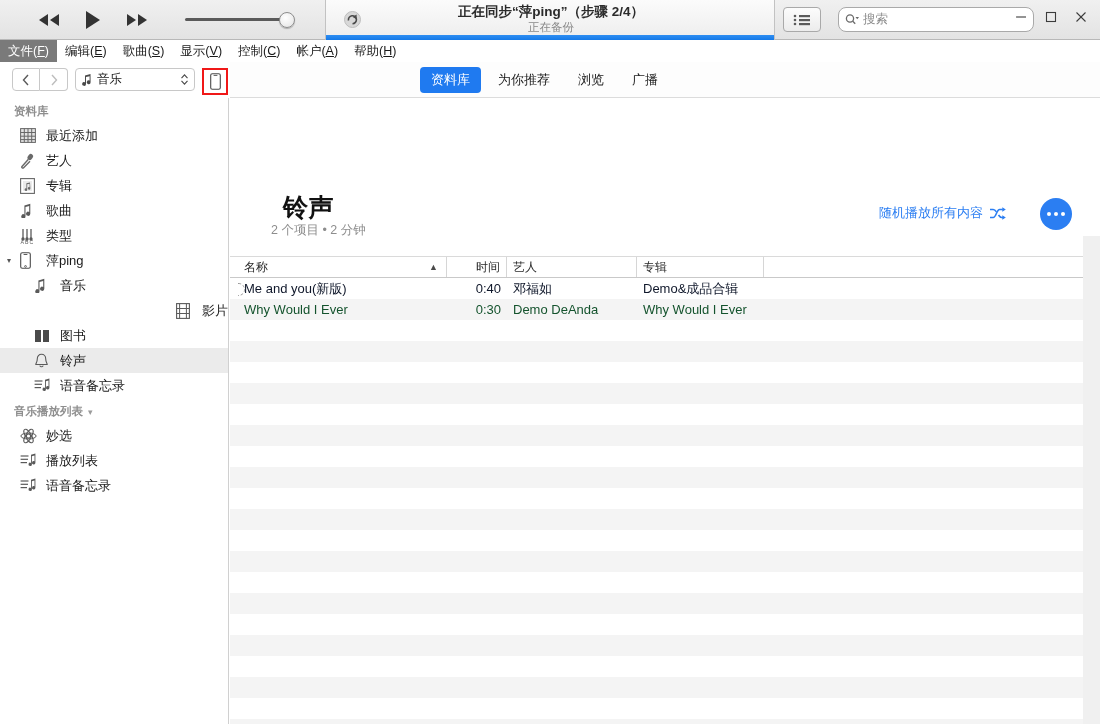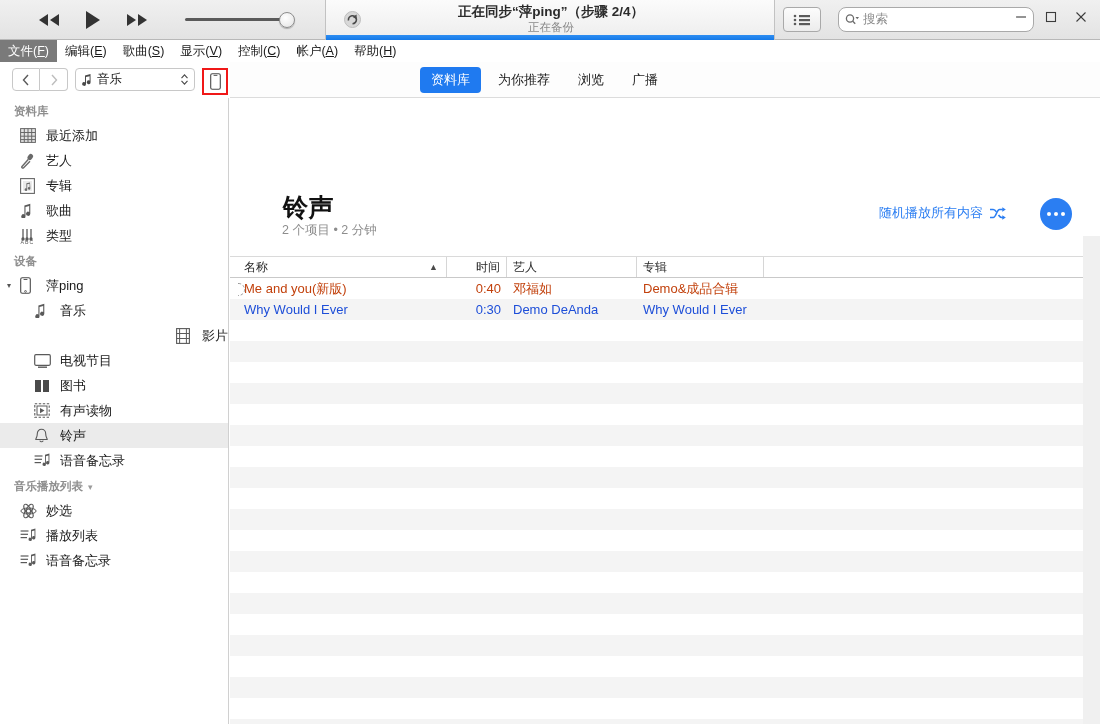--- a/index.html
+++ b/index.html
@@ -109,21 +109,21 @@
   .tabbar {
     position: absolute; left: 0; top: 0; width: 870px; height: 36px;
     background: #fdfdfd; border-bottom: 1px solid #dcdcdc;
     display: flex; align-items: center; justify-content: flex-start; padding-left: 190px; gap: 6px;
   }
   .tab { font-size: 13px; color: #1a1a1a; padding: 4px 11px; border-radius: 4px; cursor: pointer; white-space: nowrap; }
   .tab.active { background: #1f7af0; color: #fff; font-weight: normal; }
 
   .headerarea { position: absolute; left: 0; top: 36px; width: 870px; height: 138px; }
   .hdr-title { position: absolute; left: 53px; top: 93px; font-size: 25px; font-weight: bold; color: #111; letter-spacing: .5px; }
-  .hdr-sub { position: absolute; left: 52px; top: 124px; font-size: 12.5px; color: #8d8d8d; }
+  .hdr-sub { position: absolute; left: 41px; top: 124px; font-size: 12.5px; color: #8d8d8d; }
   .shuffle-link {
     position: absolute; right: 94px; top: 106px; display: flex; align-items: center; gap: 6px;
     font-size: 13px; color: #2b7ef2; cursor: pointer; white-space: nowrap;
   }
   .more-btn {
     position: absolute; right: 28px; top: 100px; width: 32px; height: 32px; border-radius: 50%;
     background: #2b7ef2; display: flex; align-items: center; justify-content: center; cursor: pointer;
   }
   .more-btn span { width: 4px; height: 4px; border-radius: 50%; background: #fff; margin: 0 1.5px; }
 
@@ -142,22 +142,22 @@
   .th.c-name { width: 209px; }
   .th.c-time { width: 60px; justify-content: flex-end; }
   .th.c-artist { width: 130px; }
   .th.c-album { width: 127px; }
   .th.c-blank { width: 318px; border-right: none; }
   .sortcaret { position: absolute; right: 8px; font-size: 9px; color: #4a4a4a; }
 
   .trow { height: 21px; display: flex; align-items: center; padding-left: 8px; font-size: 13px; cursor: default; }
   .trow.odd { background: #ffffff; }
   .trow.even { background: #f4f4f4; }
-  .trow.dim .cell { color: #c2410c; }
-  .cell { display: flex; align-items: center; padding: 0 6px; overflow: hidden; white-space: nowrap; color: #1d4ed8; }
+  .trow.dim .cell { color: #0f172a; }
+  .cell { display: flex; align-items: center; padding: 0 6px; overflow: hidden; white-space: nowrap; color: #14532d; }
   .cell.c-name { width: 209px; position: relative; }
   .cell.c-time { width: 60px; justify-content: flex-end; }
   .cell.c-artist { width: 130px; }
   .cell.c-album { width: 127px; }
   .statusdot {
     position: absolute; left: -6px; top: 3px; width: 13px; height: 13px; border-radius: 50%;
     border: 1.6px dashed #9a9a9a;
   }
   .scrollgutter { position: absolute; right: 0; top: 0; width: 17px; height: 488px; background: #f0f0f0; }
 </style>
@@ -344,23 +344,20 @@
             <circle cx="3" cy="11" r="1.7" fill="#5a5a5a"></circle>
             <circle cx="7" cy="11" r="1.7" fill="#5a5a5a"></circle>
             <circle cx="11" cy="11" r="1.7" fill="#5a5a5a"></circle>
             <text x="0.5" y="15.6" font-size="5.2" fill="#5a5a5a" font-family="Liberation Sans, sans-serif">A</text>
             <text x="5" y="15.6" font-size="5.2" fill="#5a5a5a" font-family="Liberation Sans, sans-serif">B</text>
             <text x="9.5" y="15.6" font-size="5.2" fill="#5a5a5a" font-family="Liberation Sans, sans-serif">C</text>
           </svg>
         </span>
         <span class="txt">类型</span>
       </div>
-      <div class="sb-section">
-        <span>设备</span>
-      </div>
       <div class="sb-item" style="position: relative;">
         <span class="sb-disc">▾</span>
         <span class="sb-ico">
           <svg width="11" height="17" viewBox="0 0 11 17">
             <rect x="0.7" y="0.7" width="9.6" height="15.6" rx="1.6" fill="none" stroke="#4a4a4a" stroke-width="1.1"></rect>
             <line x1="3.6" y1="2.5" x2="7.4" y2="2.5" stroke="#4a4a4a" stroke-width="0.9"></line>
             <circle cx="5.5" cy="14.4" r="0.9" fill="none" stroke="#4a4a4a" stroke-width="0.8"></circle>
           </svg>
         </span>
         <span class="txt">萍ping</span>
@@ -380,46 +377,27 @@
             <line x1="3.6" y1="0.6" x2="3.6" y2="15.4" stroke="#5a5a5a"></line>
             <line x1="10.4" y1="0.6" x2="10.4" y2="15.4" stroke="#5a5a5a"></line>
             <line x1="0.6" y1="5.5" x2="13.4" y2="5.5" stroke="#5a5a5a"></line>
             <line x1="0.6" y1="10.5" x2="13.4" y2="10.5" stroke="#5a5a5a"></line>
           </svg>
         </span>
         <span class="txt">影片</span>
       </div>
       <div class="sb-item indent" style="position: relative;">
         <span class="sb-ico">
-          <svg width="17" height="14" viewBox="0 0 17 14">
-            <rect x="0.7" y="0.7" width="15.6" height="10.6" rx="1.2" fill="none" stroke="#5a5a5a" stroke-width="1.2"></rect>
-            <line x1="4" y1="13.2" x2="13" y2="13.2" stroke="#5a5a5a" stroke-width="1.4"></line>
-          </svg>
-        </span>
-        <span class="txt">电视节目</span>
-      </div>
-      <div class="sb-item indent" style="position: relative;">
-        <span class="sb-ico">
           <svg width="16" height="14" viewBox="0 0 16 14">
             <path d="M1 1 h6 v12 h-6 z" fill="#4a4a4a"></path>
             <path d="M9 1 h6 v12 h-6 z" fill="#4a4a4a"></path>
             <line x1="8" y1="1.5" x2="8" y2="13" stroke="#fff" stroke-width="0.8"></line>
           </svg>
         </span>
         <span class="txt">图书</span>
-      </div>
-      <div class="sb-item indent" style="position: relative;">
-        <span class="sb-ico">
-          <svg width="16" height="15" viewBox="0 0 16 15">
-            <rect x="0.8" y="0.8" width="14.4" height="13.4" fill="none" stroke="#5a5a5a" stroke-width="1.1" stroke-dasharray="2.4 1.6"></rect>
-            <rect x="3" y="3" width="10" height="9" fill="none" stroke="#5a5a5a" stroke-width="1"></rect>
-            <polygon points="6,5 10.5,7.6 6,10.2" fill="#5a5a5a"></polygon>
-          </svg>
-        </span>
-        <span class="txt">有声读物</span>
       </div>
       <div class="sb-item indent selected" style="position: relative;">
         <span class="sb-ico">
           <svg width="15" height="16" viewBox="0 0 15 16">
             <path d="M7.5 1.3 c-2.6 0 -4.2 1.9 -4.2 4.4 c0 3.4 -1.5 4.6 -1.5 5.8 h11.4 c0 -1.2 -1.5 -2.4 -1.5 -5.8 c0 -2.5 -1.6 -4.4 -4.2 -4.4 z" fill="none" stroke="#5a5a5a" stroke-width="1.1"></path>
             <path d="M5.8 12.6 a1.8 1.8 0 0 0 3.4 0" fill="none" stroke="#5a5a5a" stroke-width="1.1"></path>
           </svg>
         </span>
         <span class="txt">铃声</span>
       </div>

